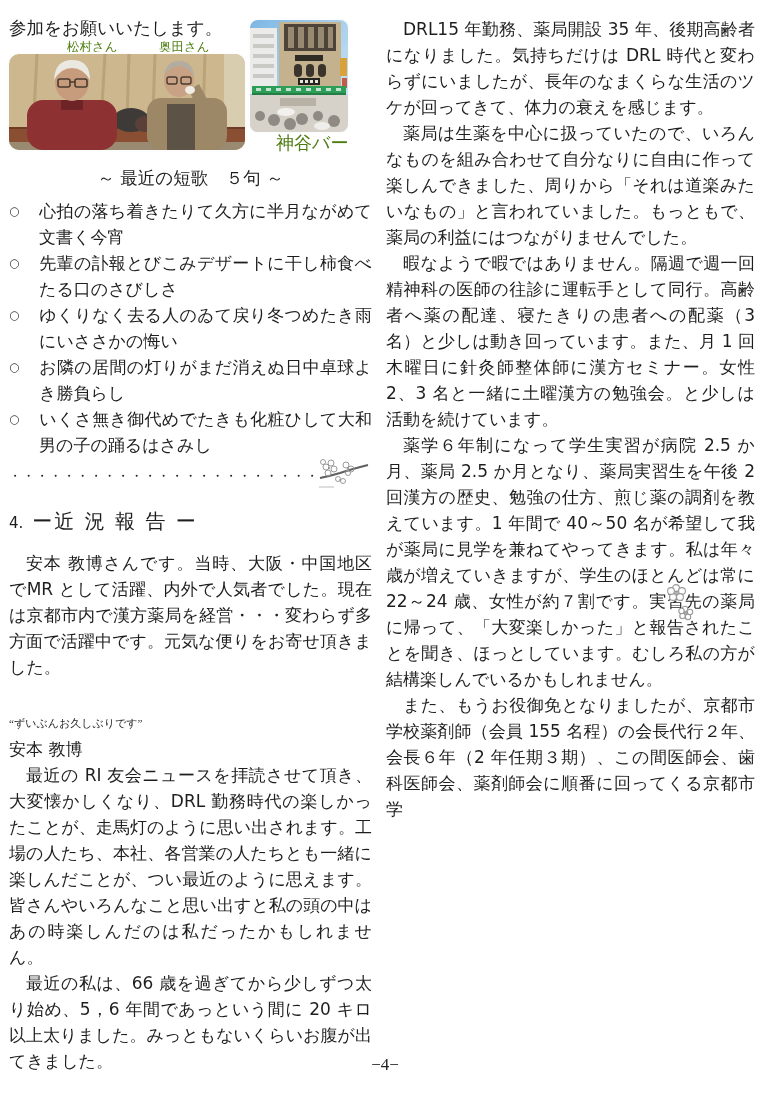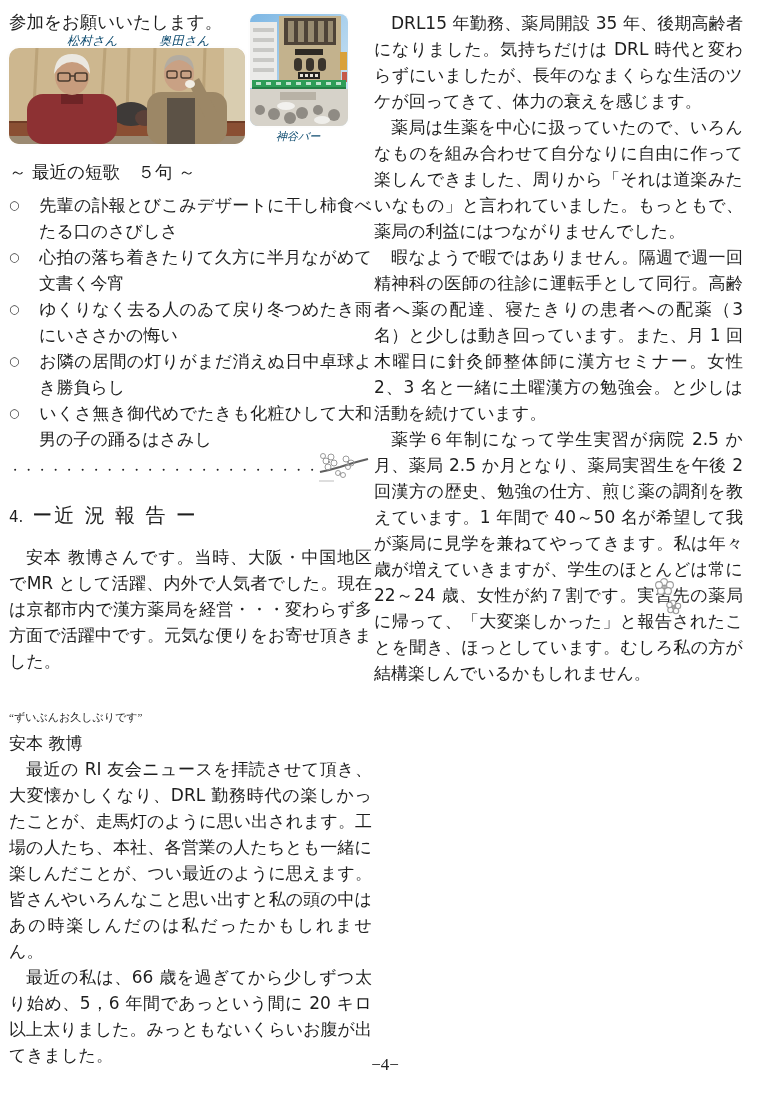--- a/index.html
+++ b/index.html
@@ -4,37 +4,37 @@
 <style>
   html,body{margin:0;padding:0;background:#ffffff;}
   .page{
     position:relative;
     width:770px;height:1097px;
     background:#ffffff;
     font-family:"DejaVu Sans",sans-serif;
     color:#1e1e1e;
     overflow:hidden;
   }
-  .columns{display:flex;gap:2px;padding:10px 6px 0 9px;}
+  .columns{display:flex;gap:14px;padding:16px 6px 0 9px;}
   .col-left{flex:0 0 363px;width:363px;}
   .col-right{flex:0 0 369px;width:369px;position:relative;}
 
   
   .header-block{position:relative;height:139px;}
   .intro{position:absolute;top:0;left:0;font-size:17.5px;line-height:24px;}
-  .cap{font-size:12.5px;line-height:15px;color:#0c4a6e;font-style:italic;}
+  .cap{font-size:12.5px;line-height:15px;color:#4d7c0f;}
   .cap1{position:absolute;top:23px;left:58px;}
   .cap2{position:absolute;top:23px;left:150px;}
   .photo{position:absolute;overflow:hidden;}
   .group-photo{top:38px;left:0;width:236px;height:96px;border-radius:10px;box-shadow:0 0 0 2px #fdfdfd;}
   .building-photo{top:4px;left:241px;width:98px;height:112px;border-radius:8px;box-shadow:0 0 0 2px #fdfdfd;}
-  .cap3{position:absolute;top:119px;left:267px;font-size:11px;}
-
-  
-  .tanka-heading{margin-top:11px;text-align:left;font-size:17.5px;line-height:25px;}
+  .cap3{position:absolute;top:119px;left:267px;font-size:18px;}
+
+  
+  .tanka-heading{margin-top:11px;text-align:center;font-size:17.5px;line-height:25px;}
   .tanka-list{margin-top:7px;}
   .tanka-item{font-size:17px;line-height:26px;padding-left:30px;text-indent:-30px;text-align:justify;}
   .tanka-item .marker{display:inline-block;width:30px;text-indent:0;font-size:12px;vertical-align:2px;color:#333;}
 
   .separator-row{position:relative;margin-top:3px;height:30px;}
   .dots{font-size:12px;letter-spacing:1.5px;line-height:30px;color:#222;white-space:nowrap;}
   .branch-icon{position:absolute;right:2px;top:-10px;width:56px;height:40px;}
 
   
   .section-heading{margin-top:16px;font-size:20px;line-height:28px;white-space:nowrap;}
@@ -179,22 +179,22 @@
             <ellipse cx="72" cy="106" rx="8" ry="4" fill="#efeeea"></ellipse>
           </svg>
         </div>
 
         <div class="cap cap3">神谷バー</div>
       </div>
 
       <div class="tanka-heading">～ 最近の短歌　５句 ～</div>
 
       <div class="tanka-list">
+        <div class="tanka-item"><span class="marker">○</span><span>心拍の落ち着きたりて久方に半月ながめて文書く今宵</span></div>
         <div class="tanka-item"><span class="marker">○</span><span>先輩の訃報とびこみデザートに干し柿食べたる口のさびしさ</span></div>
-        <div class="tanka-item"><span class="marker">○</span><span>心拍の落ち着きたりて久方に半月ながめて文書く今宵</span></div>
         <div class="tanka-item"><span class="marker">○</span><span>ゆくりなく去る人のゐて戻り冬つめたき雨にいささかの悔い</span></div>
         <div class="tanka-item"><span class="marker">○</span><span>お隣の居間の灯りがまだ消えぬ日中卓球よき勝負らし</span></div>
         <div class="tanka-item"><span class="marker">○</span><span>いくさ無き御代めでたきも化粧ひして大和男の子の踊るはさみし</span></div>
       </div>
 
       <div class="separator-row">
         <span class="dots">・・・・・・・・・・・・・・・・・・・・・・・</span>
         <span class="branch-icon">
           <svg width="56" height="40" viewBox="0 0 56 40" xmlns="http://www.w3.org/2000/svg">
             <path d="M54 14 Q38 18 26 22 Q16 25 6 27" fill="none" stroke="#5f5f5f" stroke-width="2"></path>
@@ -231,20 +231,21 @@
 
       <p class="para">最近の RI 友会ニュースを拝読させて頂き、大変懐かしくなり、DRL 勤務時代の楽しかったことが、走馬灯のように思い出されます。工場の人たち、本社、各営業の人たちとも一緒に楽しんだことが、つい最近のように思えます。皆さんやいろんなこと思い出すと私の頭の中はあの時楽しんだのは私だったかもしれません。</p>
       <p class="para">最近の私は、66 歳を過ぎてから少しずつ太り始め、5，6 年間であっという間に 20 キロ以上太りました。みっともないくらいお腹が出てきました。</p>
     </div>
 
     <div class="col col-right">
       <p class="para">DRL15 年勤務、薬局開設 35 年、後期高齢者になりました。気持ちだけは DRL 時代と変わらずにいましたが、長年のなまくらな生活のツケが回ってきて、体力の衰えを感じます。</p>
       <p class="para">薬局は生薬を中心に扱っていたので、いろんなものを組み合わせて自分なりに自由に作って楽しんできました、周りから「それは道楽みたいなもの」と言われていました。もっともで、薬局の利益にはつながりませんでした。</p>
       <p class="para">暇なようで暇ではありません。隔週で週一回精神科の医師の往診に運転手として同行。高齢者へ薬の配達、寝たきりの患者への配薬（3 名）と少しは動き回っています。また、月 1 回木曜日に針灸師整体師に漢方セミナー。女性 2、3 名と一緒に土曜漢方の勉強会。と少しは活動を続けています。</p>
       <p class="para">薬学６年制になって学生実習が病院 2.5 か月、薬局 2.5 か月となり、薬局実習生を午後 2 回漢方の歴史、勉強の仕方、煎じ薬の調剤を教えています。1 年間で 40～50 名が希望して我が薬局に見学を兼ねてやってきます。私は年々歳が増えていきますが、学生のほとんどは常に 22～24 歳、女性が約７割です。実習先の薬局に帰って、「大変楽しかった」と報告されたことを聞き、ほっとしています。むしろ私の方が結構楽しんでいるかもしれません。</p>
+      <p class="para">また、もうお役御免となりましたが、京都市学校薬剤師（会員 155 名程）の会長代行２年、会長６年（2 年任期３期）、この間医師会、歯科医師会、薬剤師会に順番に回ってくる京都市学</p>
 
       <span class="blossom-icon">
         <svg width="34" height="46" viewBox="0 0 34 46" xmlns="http://www.w3.org/2000/svg">
           <g fill="#ffffff" stroke="#999999" stroke-width="1.1">
             <circle cx="13" cy="6" r="3.4"></circle>
               <circle cx="19" cy="9" r="3.4"></circle>
               <circle cx="17" cy="15" r="3.4"></circle>
             <circle cx="10" cy="15" r="3.4"></circle>
               <circle cx="8" cy="9" r="3.4"></circle>
             <circle cx="13.5" cy="11" r="1.6"></circle>

